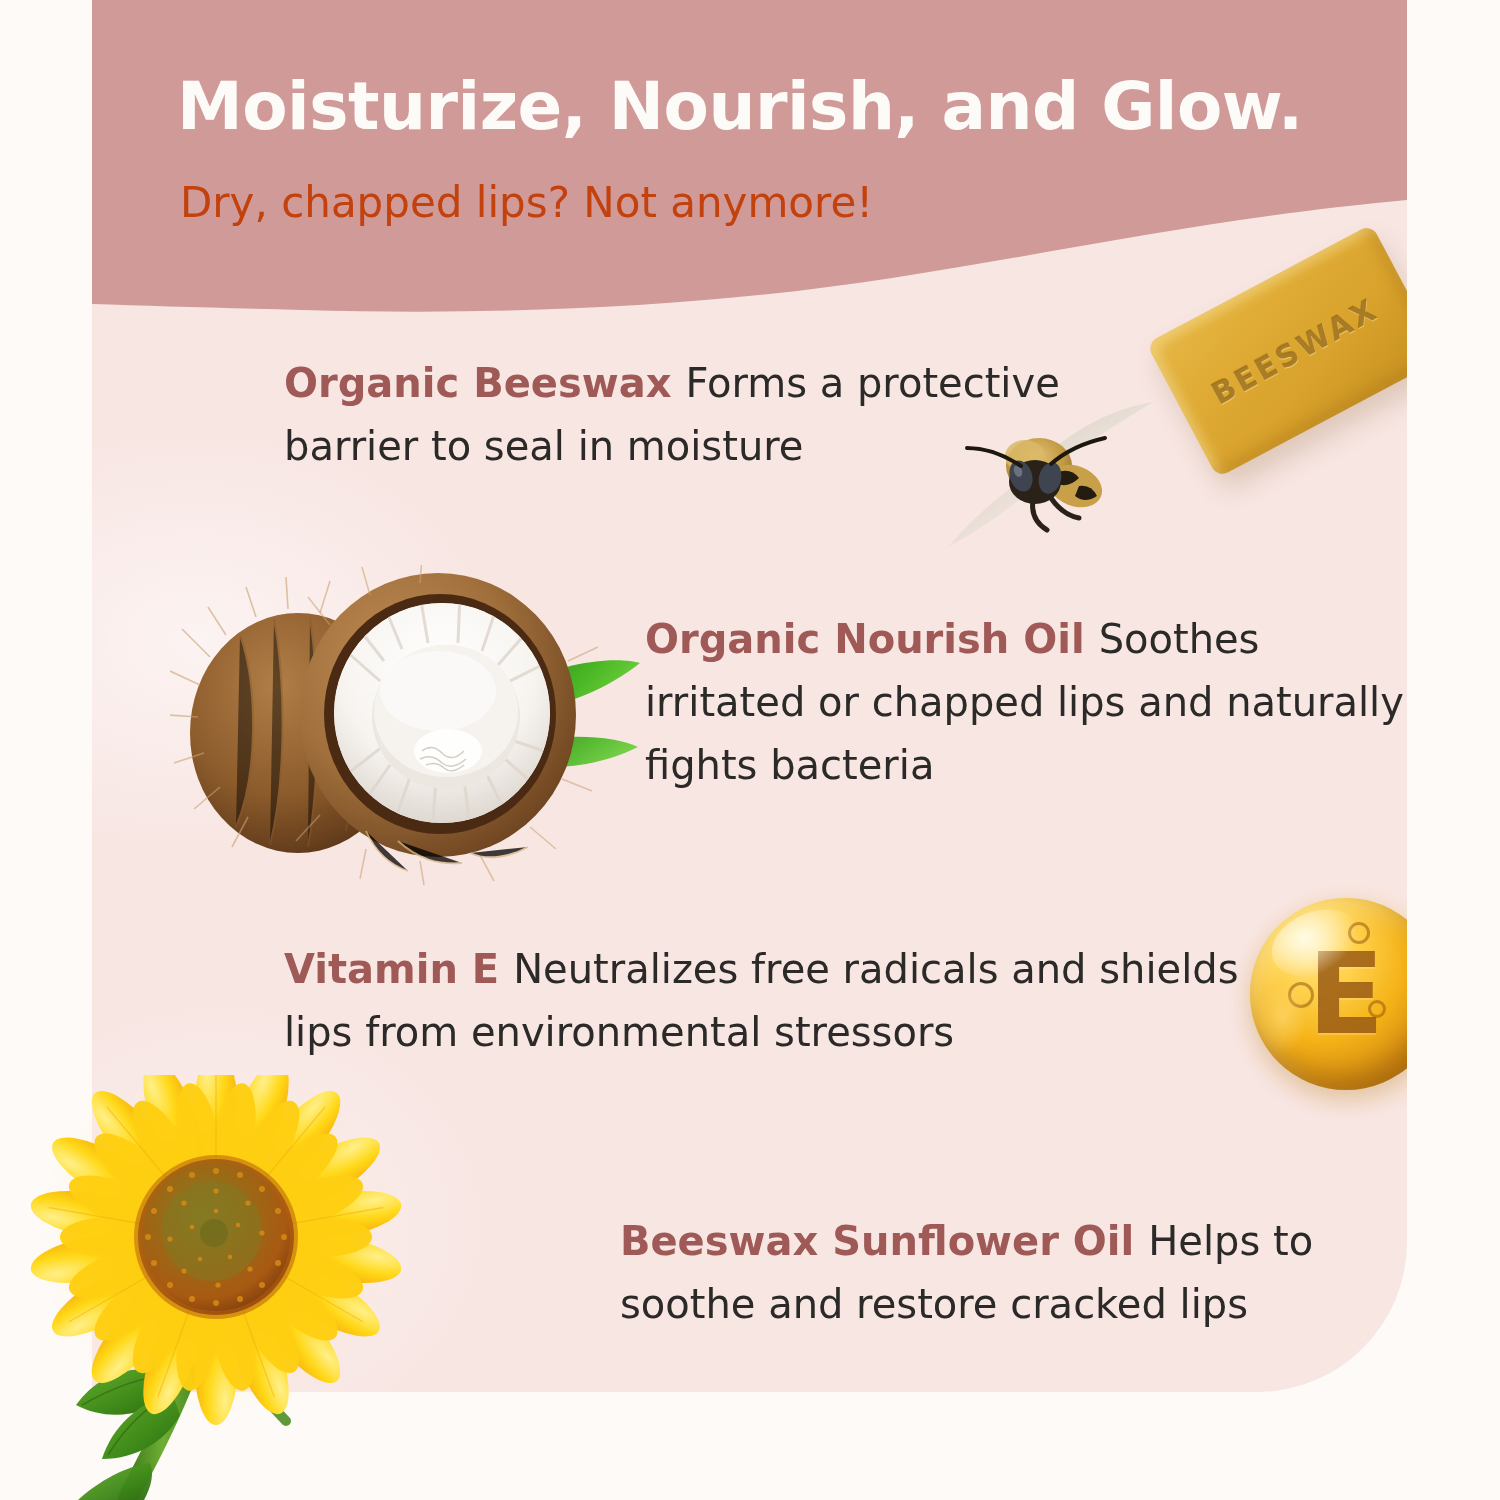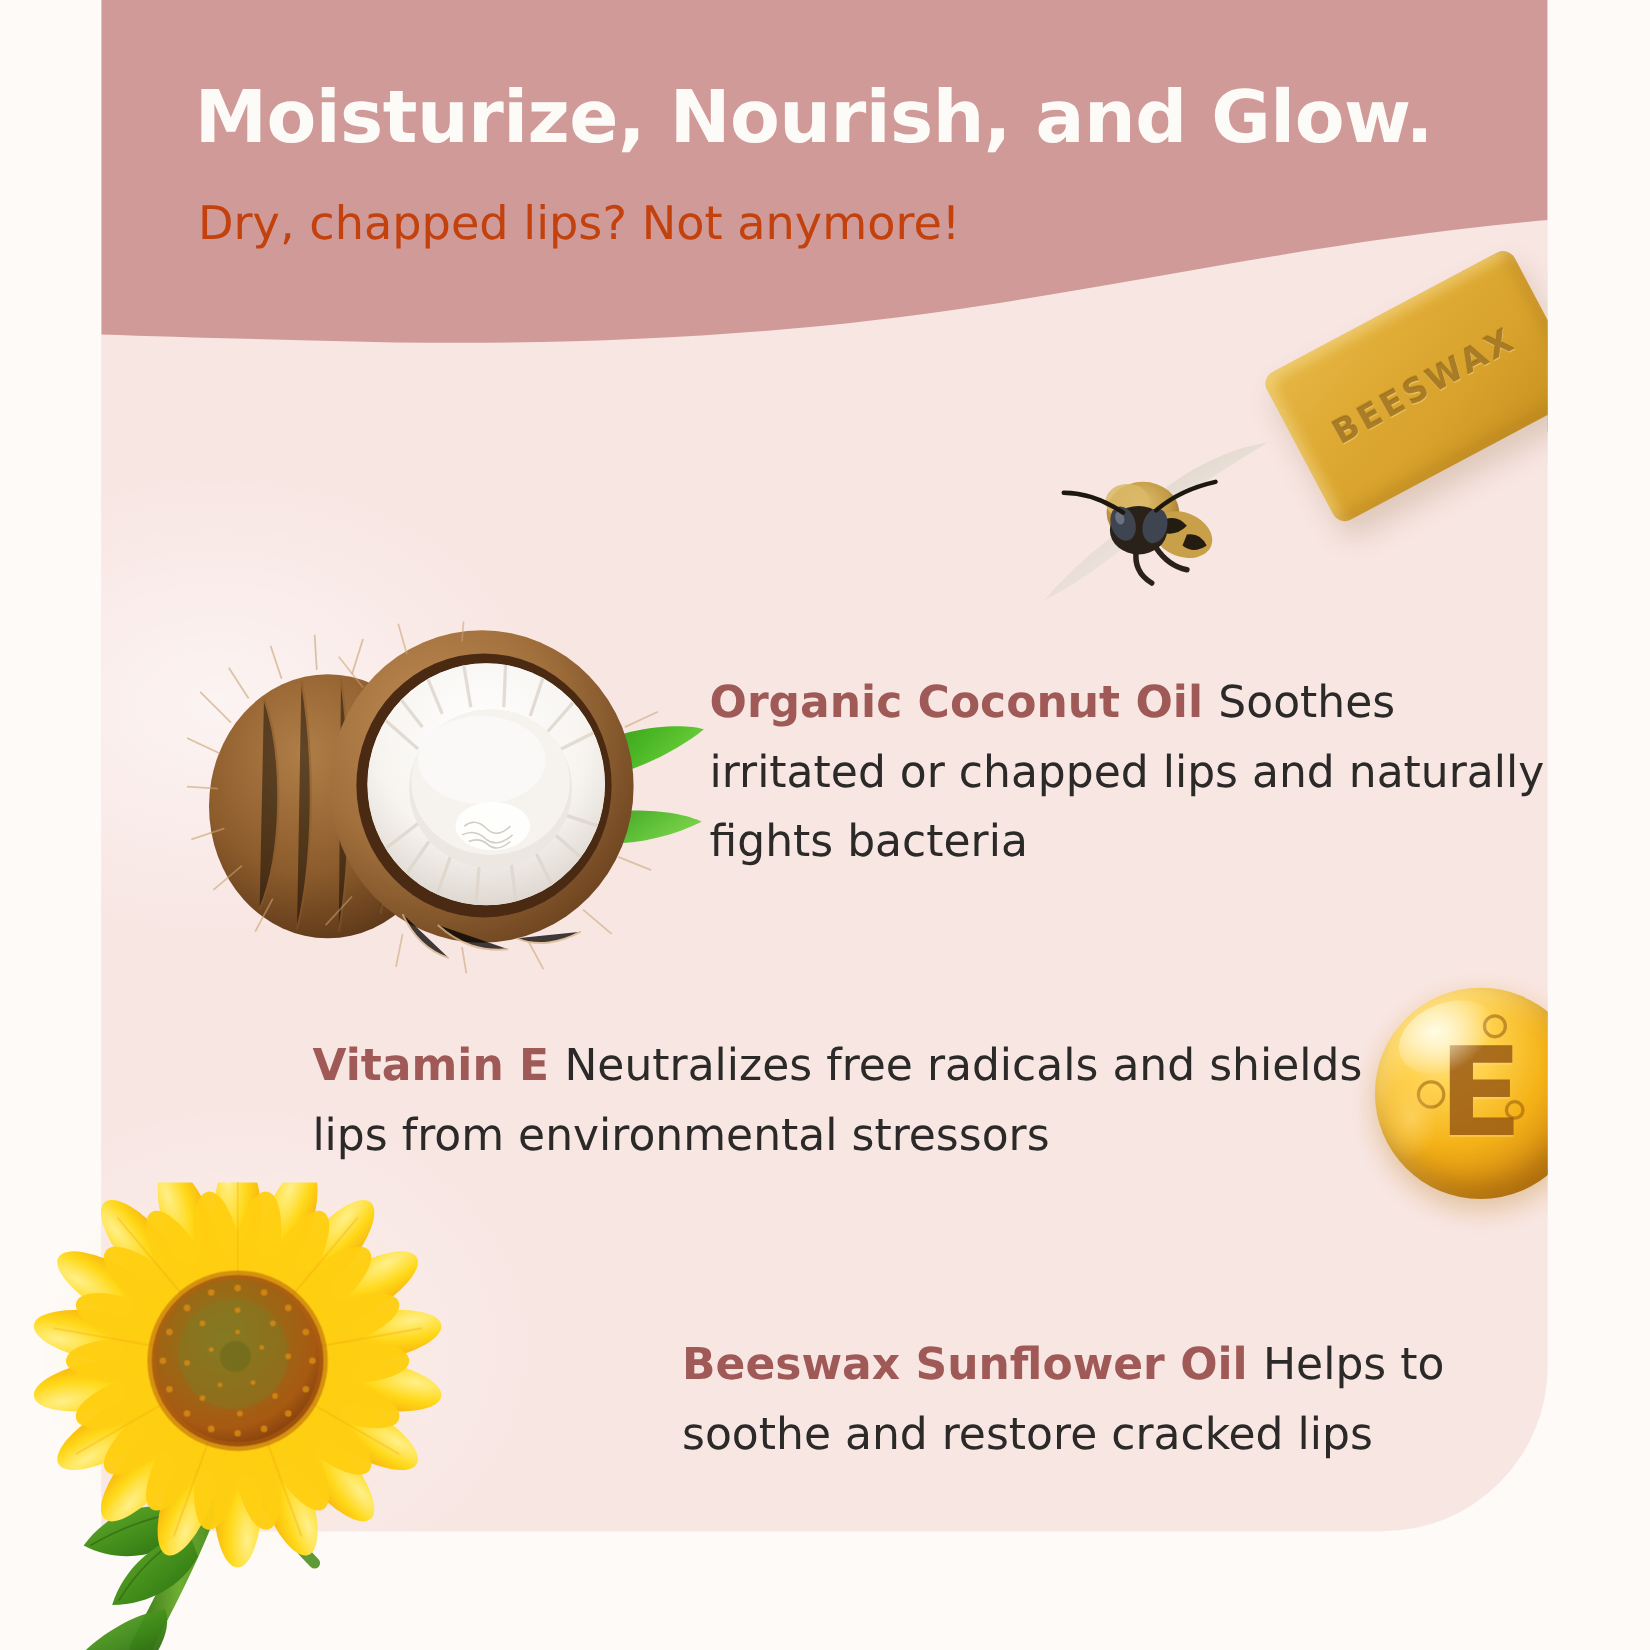--- a/index.html
+++ b/index.html
@@ -138,20 +138,26 @@
       <svg viewBox="0 0 1315 330" preserveAspectRatio="none" aria-hidden="true">
         <path d="M0,0 H1315 V200 C1120,218 980,250 800,278 C620,306 420,316 210,310 C130,308 60,306 0,304 Z" fill="#d09a98"></path>
       </svg>
     </div>
 
     <div class="header-text">
       <div class="title">Moisturize, Nourish, and Glow.</div>
       <div class="subtitle">Dry, chapped lips? Not anymore!</div>
     </div>
 
+    <div class="ing" id="ing-beeswax">
+      <div class="line">
+        <span class="name">Organic Beeswax </span>
+        <span>Forms a protective barrier to seal in moisture</span>
+      </div>
+    </div>
 
     <div class="wax-wrap">
       <div class="wax-side"></div>
       <div class="wax">
         <div class="wax-label">BEESWAX</div>
       </div>
     </div>
 
     <div class="bee-wrap">
       <svg width="210" height="150" viewBox="0 0 210 150" aria-hidden="true">
@@ -185,21 +191,21 @@
         <path d="M74,66 C56,54 38,48 20,48" stroke="#1d180f" stroke-width="4" fill="none" stroke-linecap="round"></path>
         <path d="M104,64 C120,50 140,42 158,38" stroke="#1d180f" stroke-width="4" fill="none" stroke-linecap="round"></path>
 
         <path d="M86,100 C84,114 90,124 100,130" stroke="#2a2219" stroke-width="5" fill="none" stroke-linecap="round"></path>
         <path d="M104,98 C112,110 122,116 132,118" stroke="#2a2219" stroke-width="5" fill="none" stroke-linecap="round"></path>
       </svg>
     </div>
 
     <div class="ing" id="ing-coconut">
       <div class="line">
-        <span class="name">Organic Coconut Oil </span>
+        <span class="name">Organic Nourish Oil </span>
         <span>Soothes irritated or chapped lips and naturally fights bacteria</span>
       </div>
     </div>
 
     <div class="coco-wrap">
       <svg width="470" height="320" viewBox="0 0 470 320" aria-hidden="true">
         <defs>
           <radialGradient id="huskG" cx="35%" cy="32%" r="75%">
             <stop offset="0%" stop-color="#c08c56"></stop>
             <stop offset="55%" stop-color="#a06f3b"></stop>

